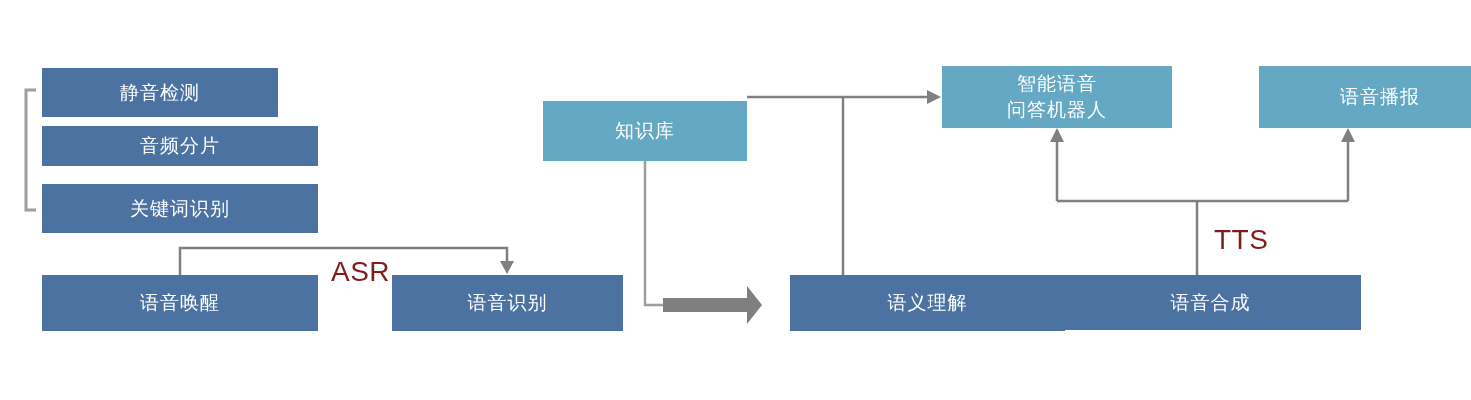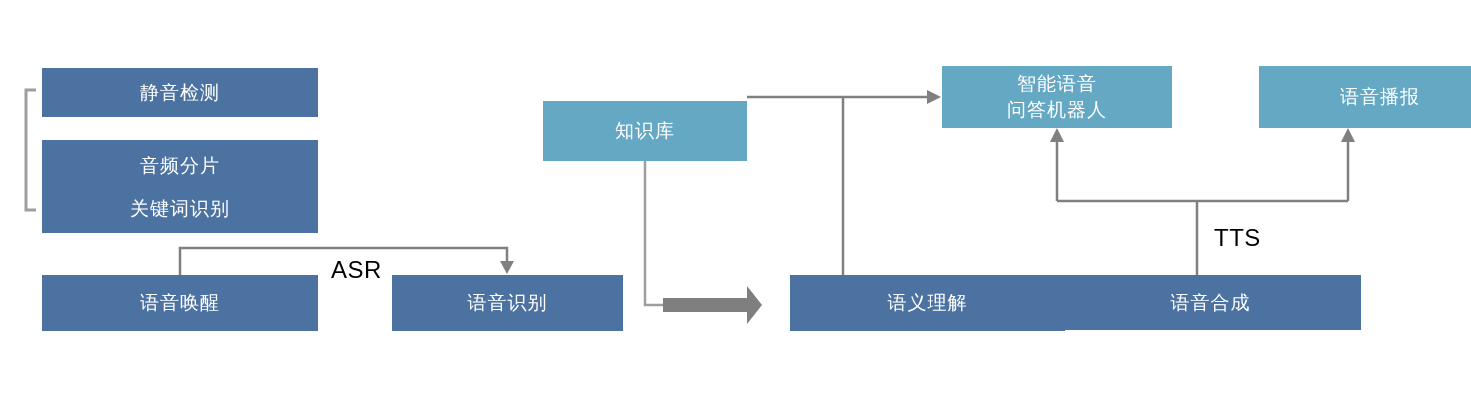--- a/index.html
+++ b/index.html
@@ -8,21 +8,21 @@
     font-family:"Liberation Sans","DejaVu Sans",sans-serif;
   }
   .box{
     position:absolute;display:flex;align-items:center;justify-content:center;
     color:#ffffff;font-size:19px;letter-spacing:1px;text-align:center;
     white-space:pre-line;line-height:1.35;
   }
   .box.dark{background:#4B72A1;}
   .box.light{background:#64A8C4;}
   .flow-label{
-    position:absolute;color:#000000;font-size:24px;letter-spacing:0.5px;text-align:center;
+    position:absolute;color:#7f1d1d;font-size:28px;letter-spacing:0.5px;text-align:center;
   }
   svg.overlay{position:absolute;left:0;top:0;width:1471px;height:400px;}
 </style>
 </head>
 <body>
 
 <div id="canvas">
 
   <svg class="overlay" viewBox="0 0 1471 400">
 
@@ -37,22 +37,22 @@
     <path d="M843,97 V275" fill="none" stroke="#808080" stroke-width="2.5"></path>
 
     <path d="M645,127 V305 H665" fill="none" stroke="#9E9E9E" stroke-width="2.5"></path>
     <polygon points="663,298 747,298 747,286 762,305 747,324 747,312 663,312" fill="#7F7F7F"></polygon>
 
     <path d="M1197,275 V201 M1057,201 H1348 M1057,201 V140 M1348,201 V140" fill="none" stroke="#808080" stroke-width="2.5"></path>
     <polygon points="1050,142 1064,142 1057,128" fill="#808080"></polygon>
     <polygon points="1341,142 1355,142 1348,128" fill="#808080"></polygon>
   </svg>
 
-  <div class="box dark" style="left:42px;top:68px;width:276px;height:49px;">静音检测</div>
-  <div class="box dark" style="left:42px;top:140px;width:276px;height:52px;">音频分片</div>
+  <div class="box dark" style="left:42px;top:68px;width:236px;height:49px;">静音检测</div>
+  <div class="box dark" style="left:42px;top:126px;width:276px;height:40px;">音频分片</div>
   <div class="box dark" style="left:42px;top:184px;width:276px;height:49px;">关键词识别</div>
 
   <div class="box dark" style="left:42px;top:275px;width:276px;height:56px;">语音唤醒</div>
   <div class="box dark" style="left:392px;top:275px;width:231px;height:56px;">语音识别</div>
 
   <div class="box light" style="left:543px;top:67px;width:204px;height:60px;margin-top:34px;">知识库</div>
   <div class="box dark" style="left:762px;top:275px;width:275px;height:56px;margin-left:28px;">语义理解</div>
 
   <div class="box dark" style="left:1060px;top:275px;width:301px;height:55px;">语音合成</div>
   <div class="box light" style="left:942px;top:66px;width:230px;height:62px;">智能语音

